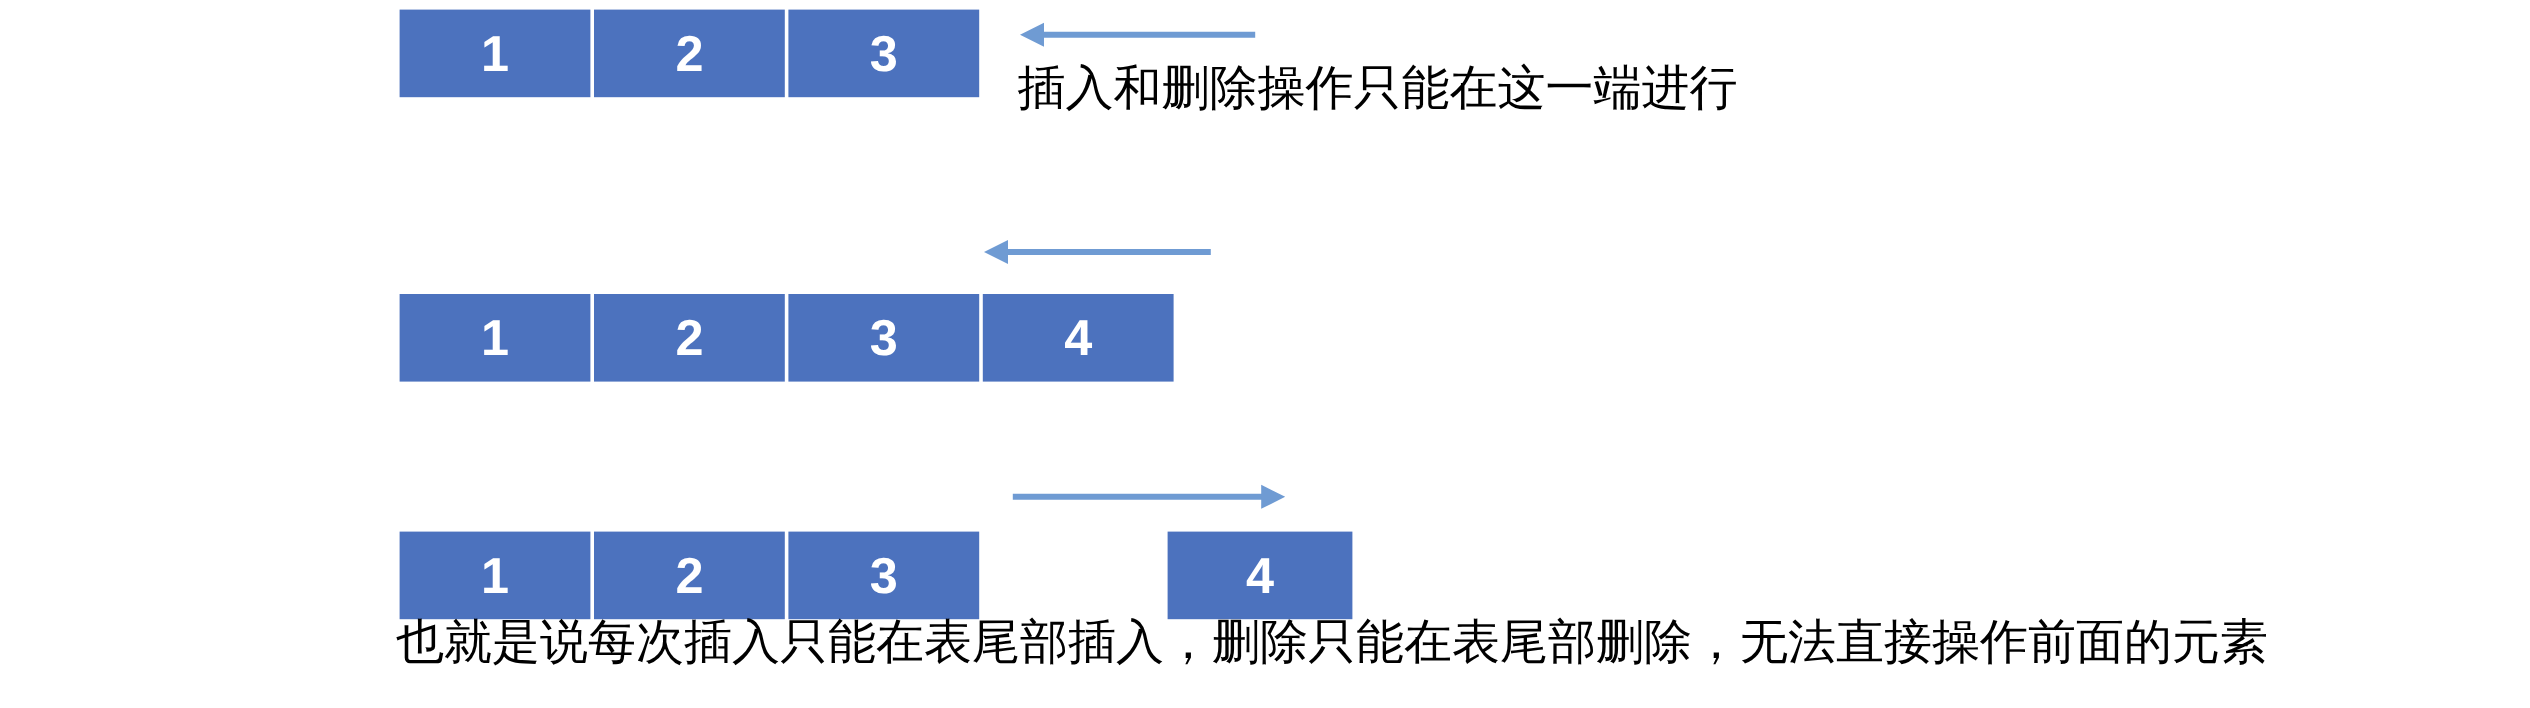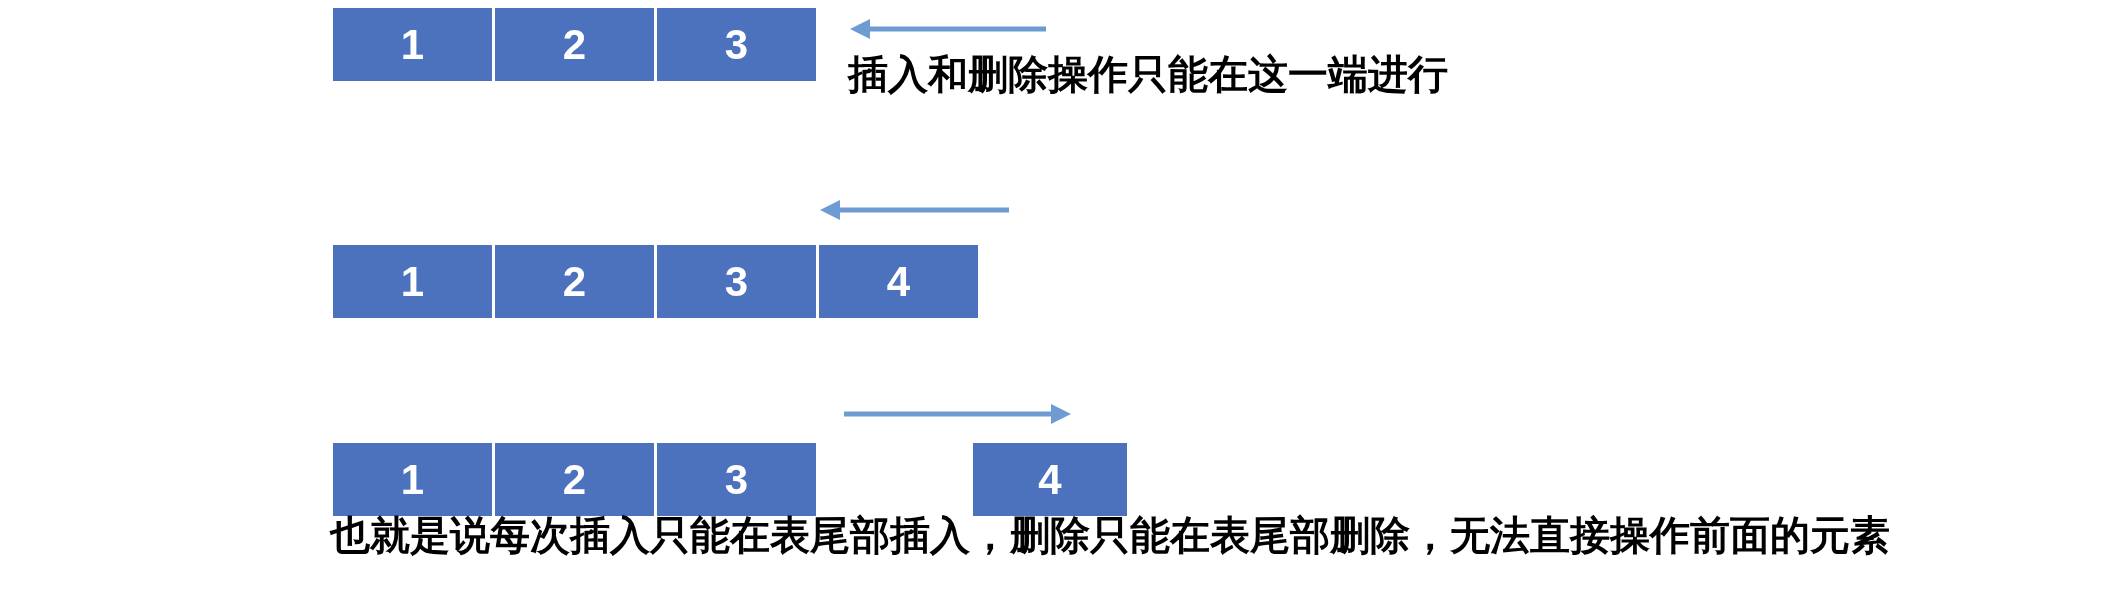--- a/index.html
+++ b/index.html
@@ -35,21 +35,20 @@
   .cell.detached {
     position: absolute;
     width: 154px;
   }
   .caption {
     position: absolute;
     color: var(--caption-text, #000000);
     font-size: 40px;
     line-height: 1.2;
     white-space: nowrap;
-    font-weight: bold;
   }
   .arrow {
     position: absolute;
     line-height: 0;
   }
   .arrow-line { stroke: var(--arrow, #6F9BD3); stroke-width: 5; }
   .arrow-head { fill: var(--arrow, #6F9BD3); }
 </style>
 </head>
 <body>

